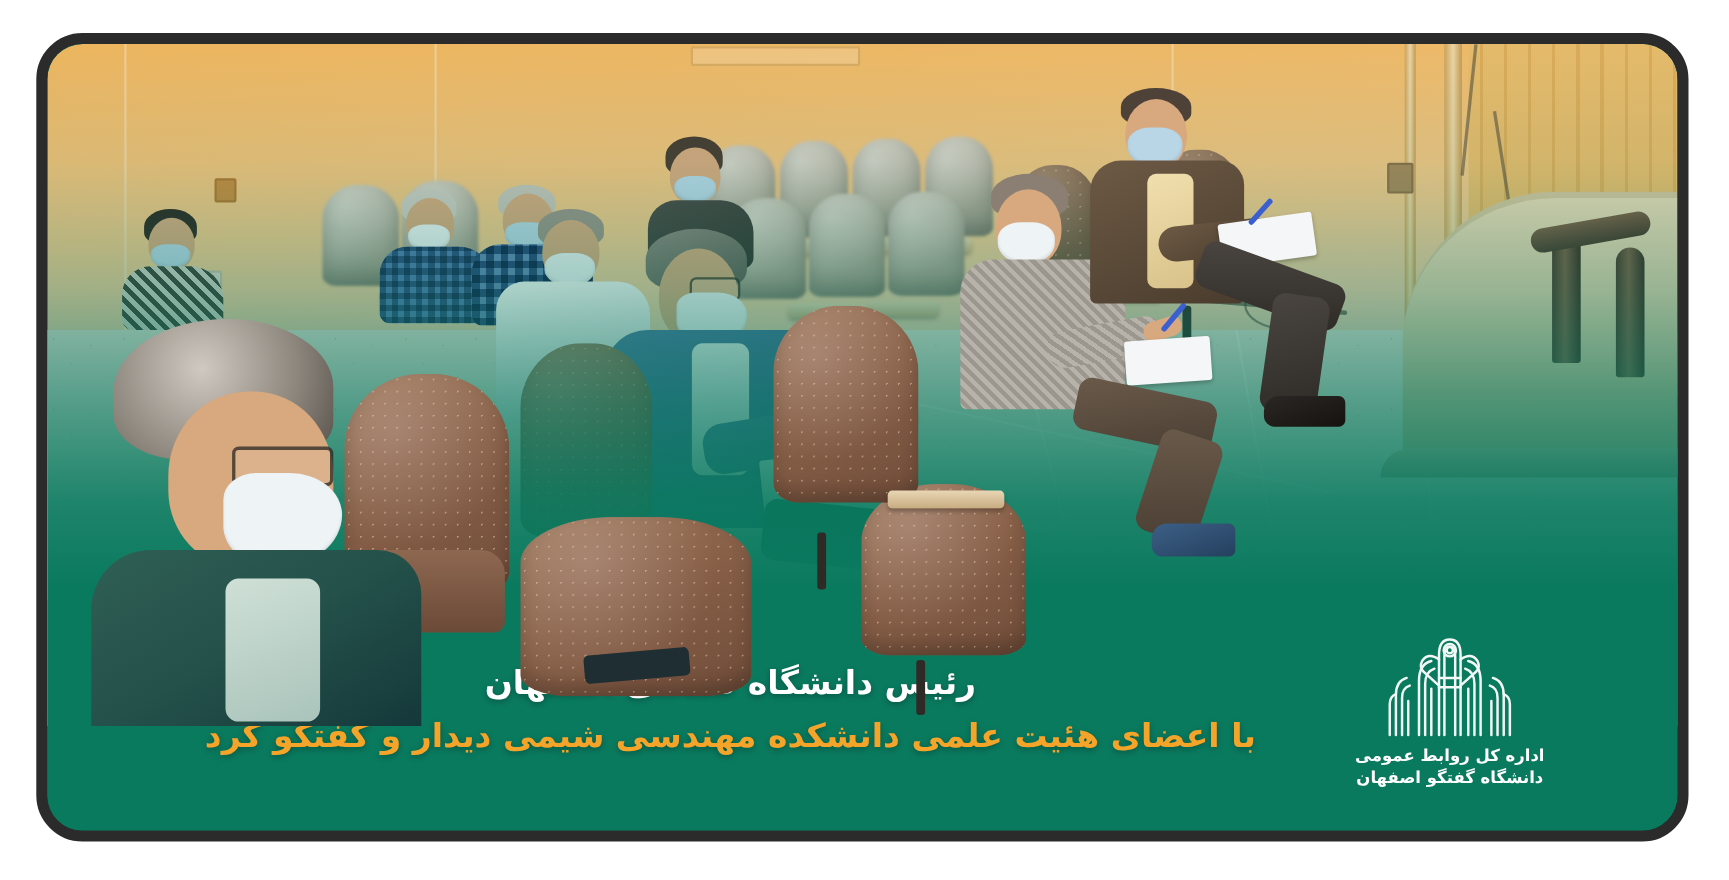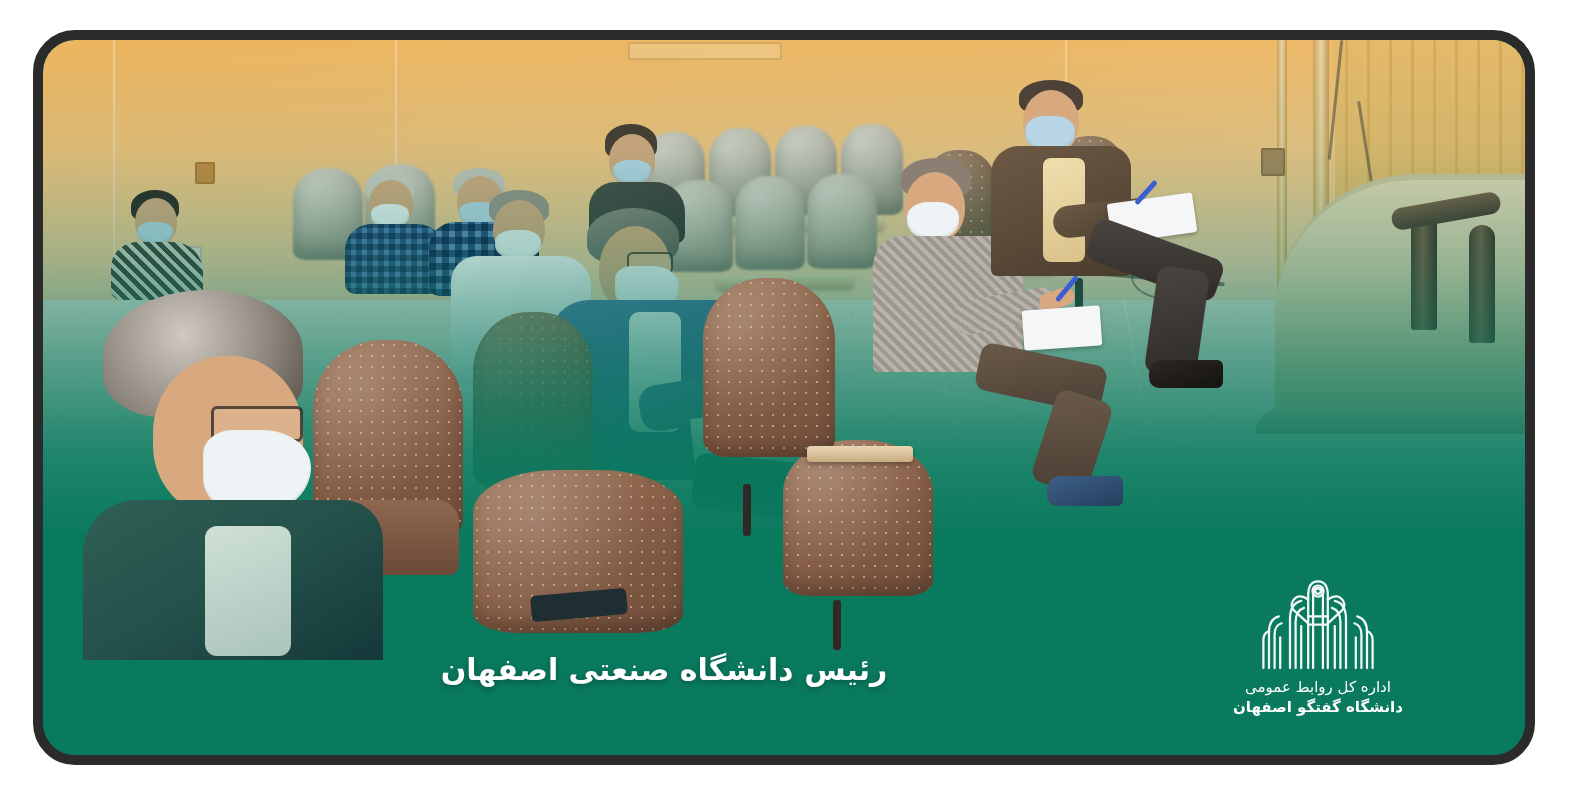--- a/index.html
+++ b/index.html
@@ -180,21 +180,21 @@
   .cap-line2{
     font-size:30px;font-weight:700;color:#f5a42a;letter-spacing:.2px;
     line-height:1.45;text-shadow:0 2px 6px rgba(0,0,0,.30);margin-top:4px;
   }
 
   
   .logo{
     position:absolute;right:112px;bottom:38px;width:190px;text-align:center;direction:rtl;
   }
   .logo-mark{width:140px;height:108px;margin:0 auto 6px auto;display:block;}
-  .logo-t1{font-size:15px;font-weight:400;color:#ffffff;line-height:1.35;letter-spacing:.3px;}
+  .logo-t1{font-size:15px;font-weight:700;color:#ffffff;line-height:1.35;letter-spacing:.3px;}
   .logo-t2{font-size:15px;font-weight:700;color:#ffffff;line-height:1.35;letter-spacing:.3px;}
 </style>
 </head>
 <body>
 
 <div class="stage">
 
   <div class="card">
     <div class="card-inner">
 
@@ -422,20 +422,21 @@
 
         <div class="wire" style="left:488px;top:552px;width:96px;height:26px;background:#1f2e33;border-radius:5px;transform:rotate(-5deg);z-index:8;"></div>
 
         <div class="green-wash"></div>
       </div>
 
       <div class="green-base"></div>
 
       <div class="caption">
         <div class="cap-line1">رئیس دانشگاه صنعتی اصفهان</div>
+        <div class="cap-line2">با اعضای هئیت علمی دانشکده مهندسی شیمی دیدار و گفتگو کرد</div>
       </div>
 
       <div class="logo">
         <svg class="logo-mark" viewBox="0 0 200 150" aria-hidden="true">
           <g fill="none" stroke="#ffffff" stroke-width="3.2" stroke-linecap="round" stroke-linejoin="round" opacity="0.95">
 
             <path d="M86 148 V44 q0-20 14-20 q14 0 14 20 V148"></path>
             <path d="M93 148 V46 q0-13 7-13 q7 0 7 13 V148"></path>
             <circle cx="100" cy="38" r="8"></circle>
             <circle cx="100" cy="38" r="4"></circle>

